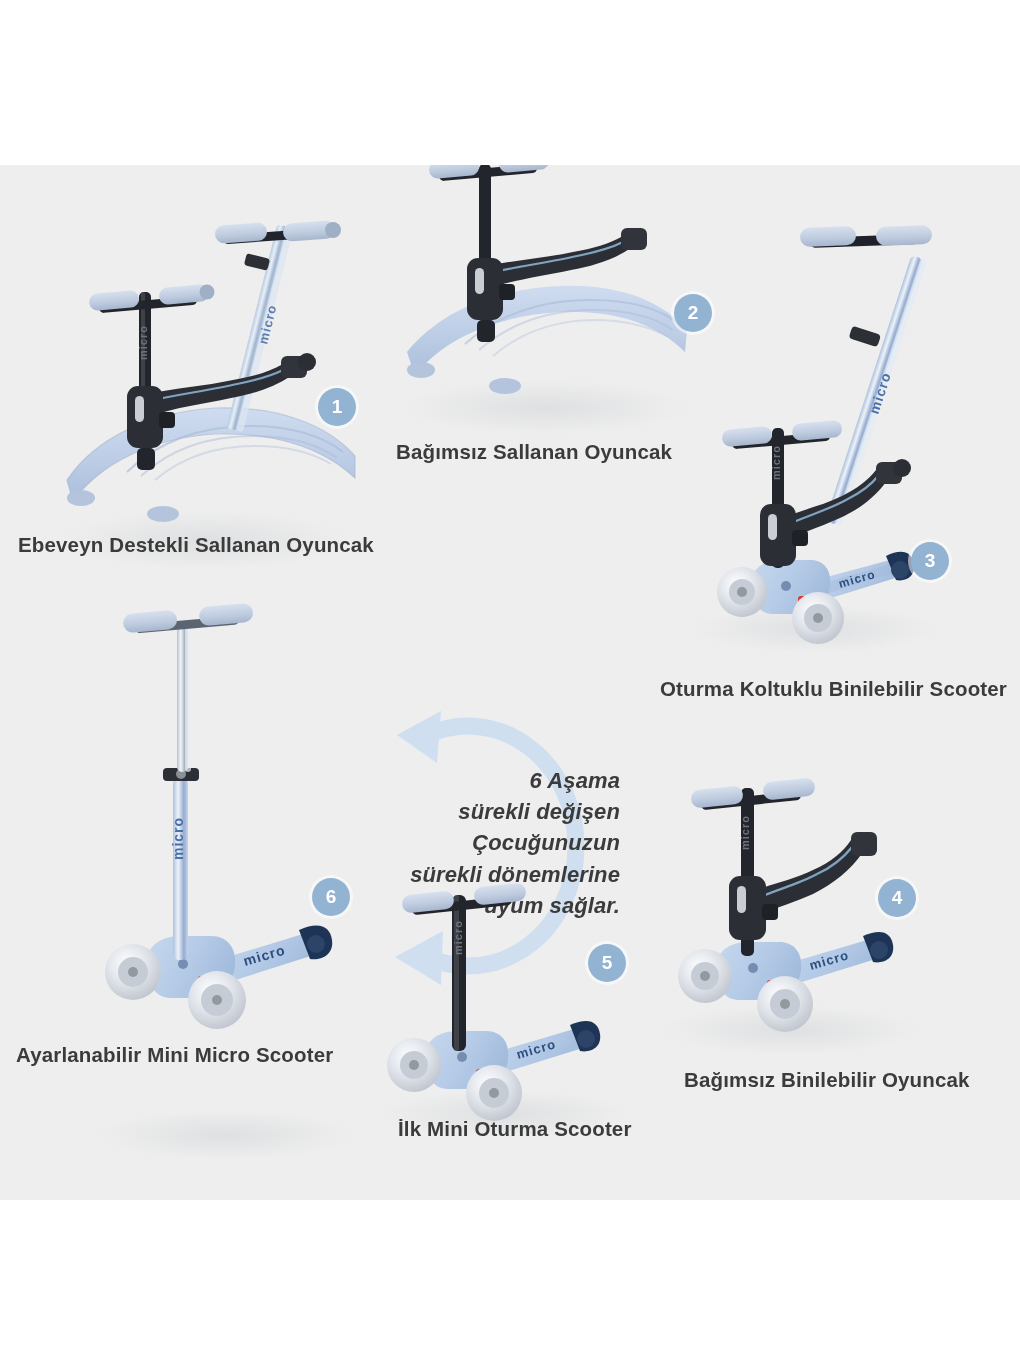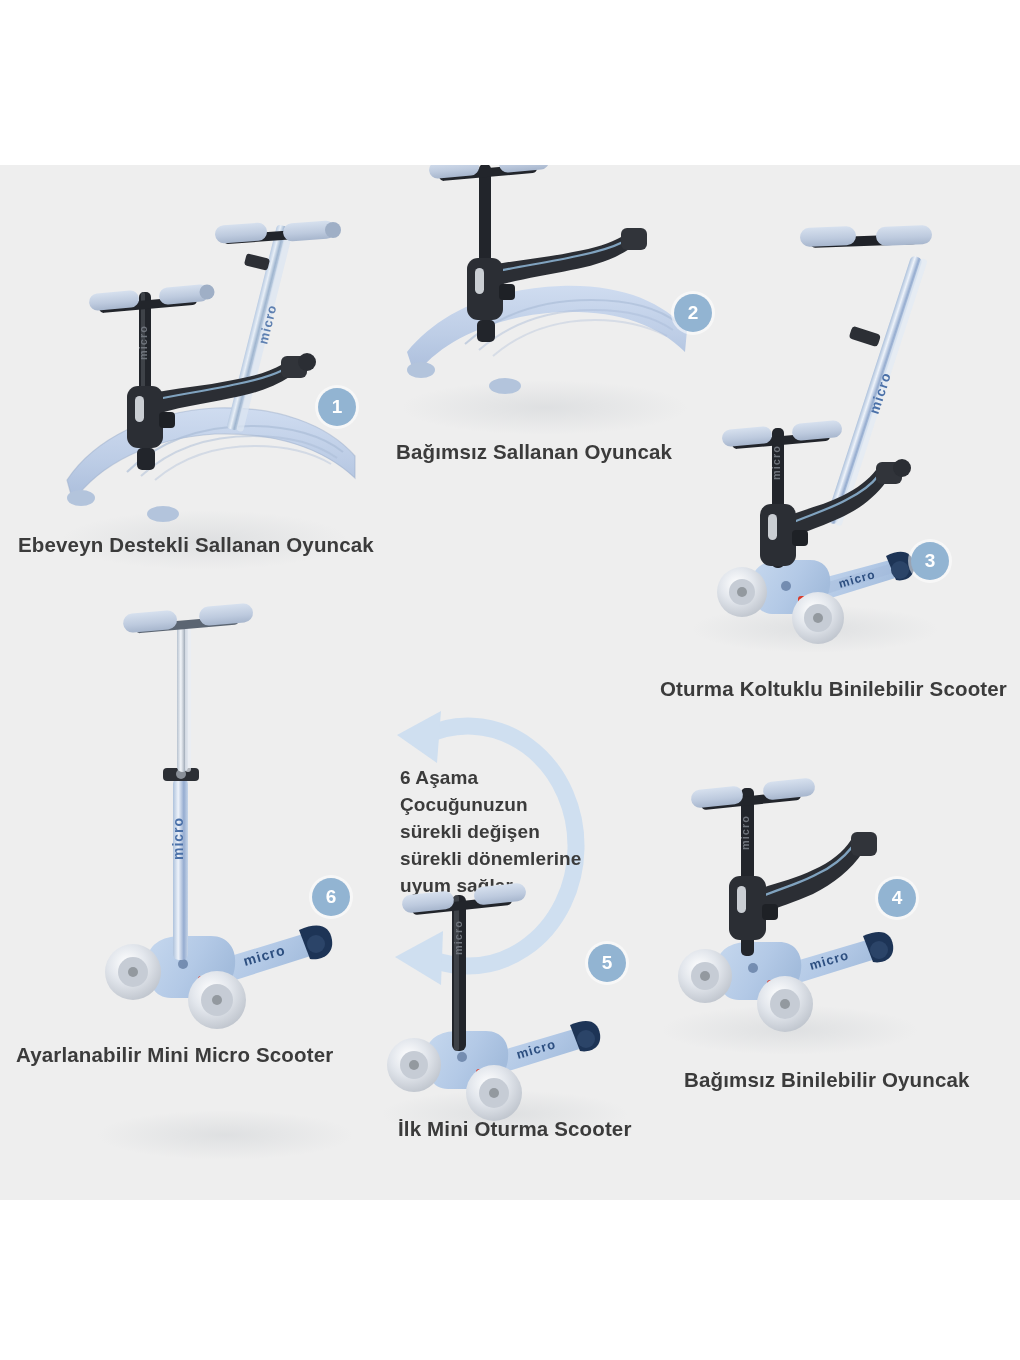--- a/index.html
+++ b/index.html
@@ -20,26 +20,27 @@
 
   
   #cycle{
     position:absolute;left:385px;top:520px;width:250px;height:330px;
     pointer-events:none;
   }
 
   
   #center-text{
     position:absolute;left:400px;top:600px;width:220px;
-    text-align:left;
+    text-align:right;
     color:#3b3b3b;
-    font-size:19px;
+    font-size:22px;
     font-weight:bold;
     line-height:1.42;
     letter-spacing:.1px;
+    font-style:italic;
   }
   #center-text div{white-space:nowrap;}
 
   
   .badge{
     position:absolute;width:38px;height:38px;border-radius:50%;
     background:#92b4d2;
     color:#ffffff;
     font-size:19px;font-weight:bold;
     display:flex;align-items:center;justify-content:center;
@@ -76,22 +77,22 @@
 
     <svg id="cycle" viewBox="0 0 250 330">
       <path d="M 38 52
                A 108 120 0 1 1 34 268" fill="none" stroke="#cfdff0" stroke-width="17" stroke-linecap="butt"></path>
       <polygon points="56,26 12,50 52,78" fill="#cfdff0"></polygon>
       <polygon points="58,246 10,272 56,300" fill="#cfdff0"></polygon>
     </svg>
 
     <div id="center-text">
       <div>6 Aşama</div>
+      <div>sürekli değişen</div>
       <div>Çocuğunuzun</div>
-      <div>sürekli değişen</div>
       <div>sürekli dönemlerine</div>
       <div>uyum sağlar.</div>
     </div>
 
     <div class="shadow" style="left:60px;top:345px;width:290px;height:60px;"></div>
     <div class="product" style="left:55px;top:15px;">
       <svg width="320" height="380" viewBox="0 0 320 380">
         <defs>
           <linearGradient id="deck1" x1="0" y1="0" x2="0" y2="1">
             <stop offset="0%" stop-color="#cfdcf0"></stop>

